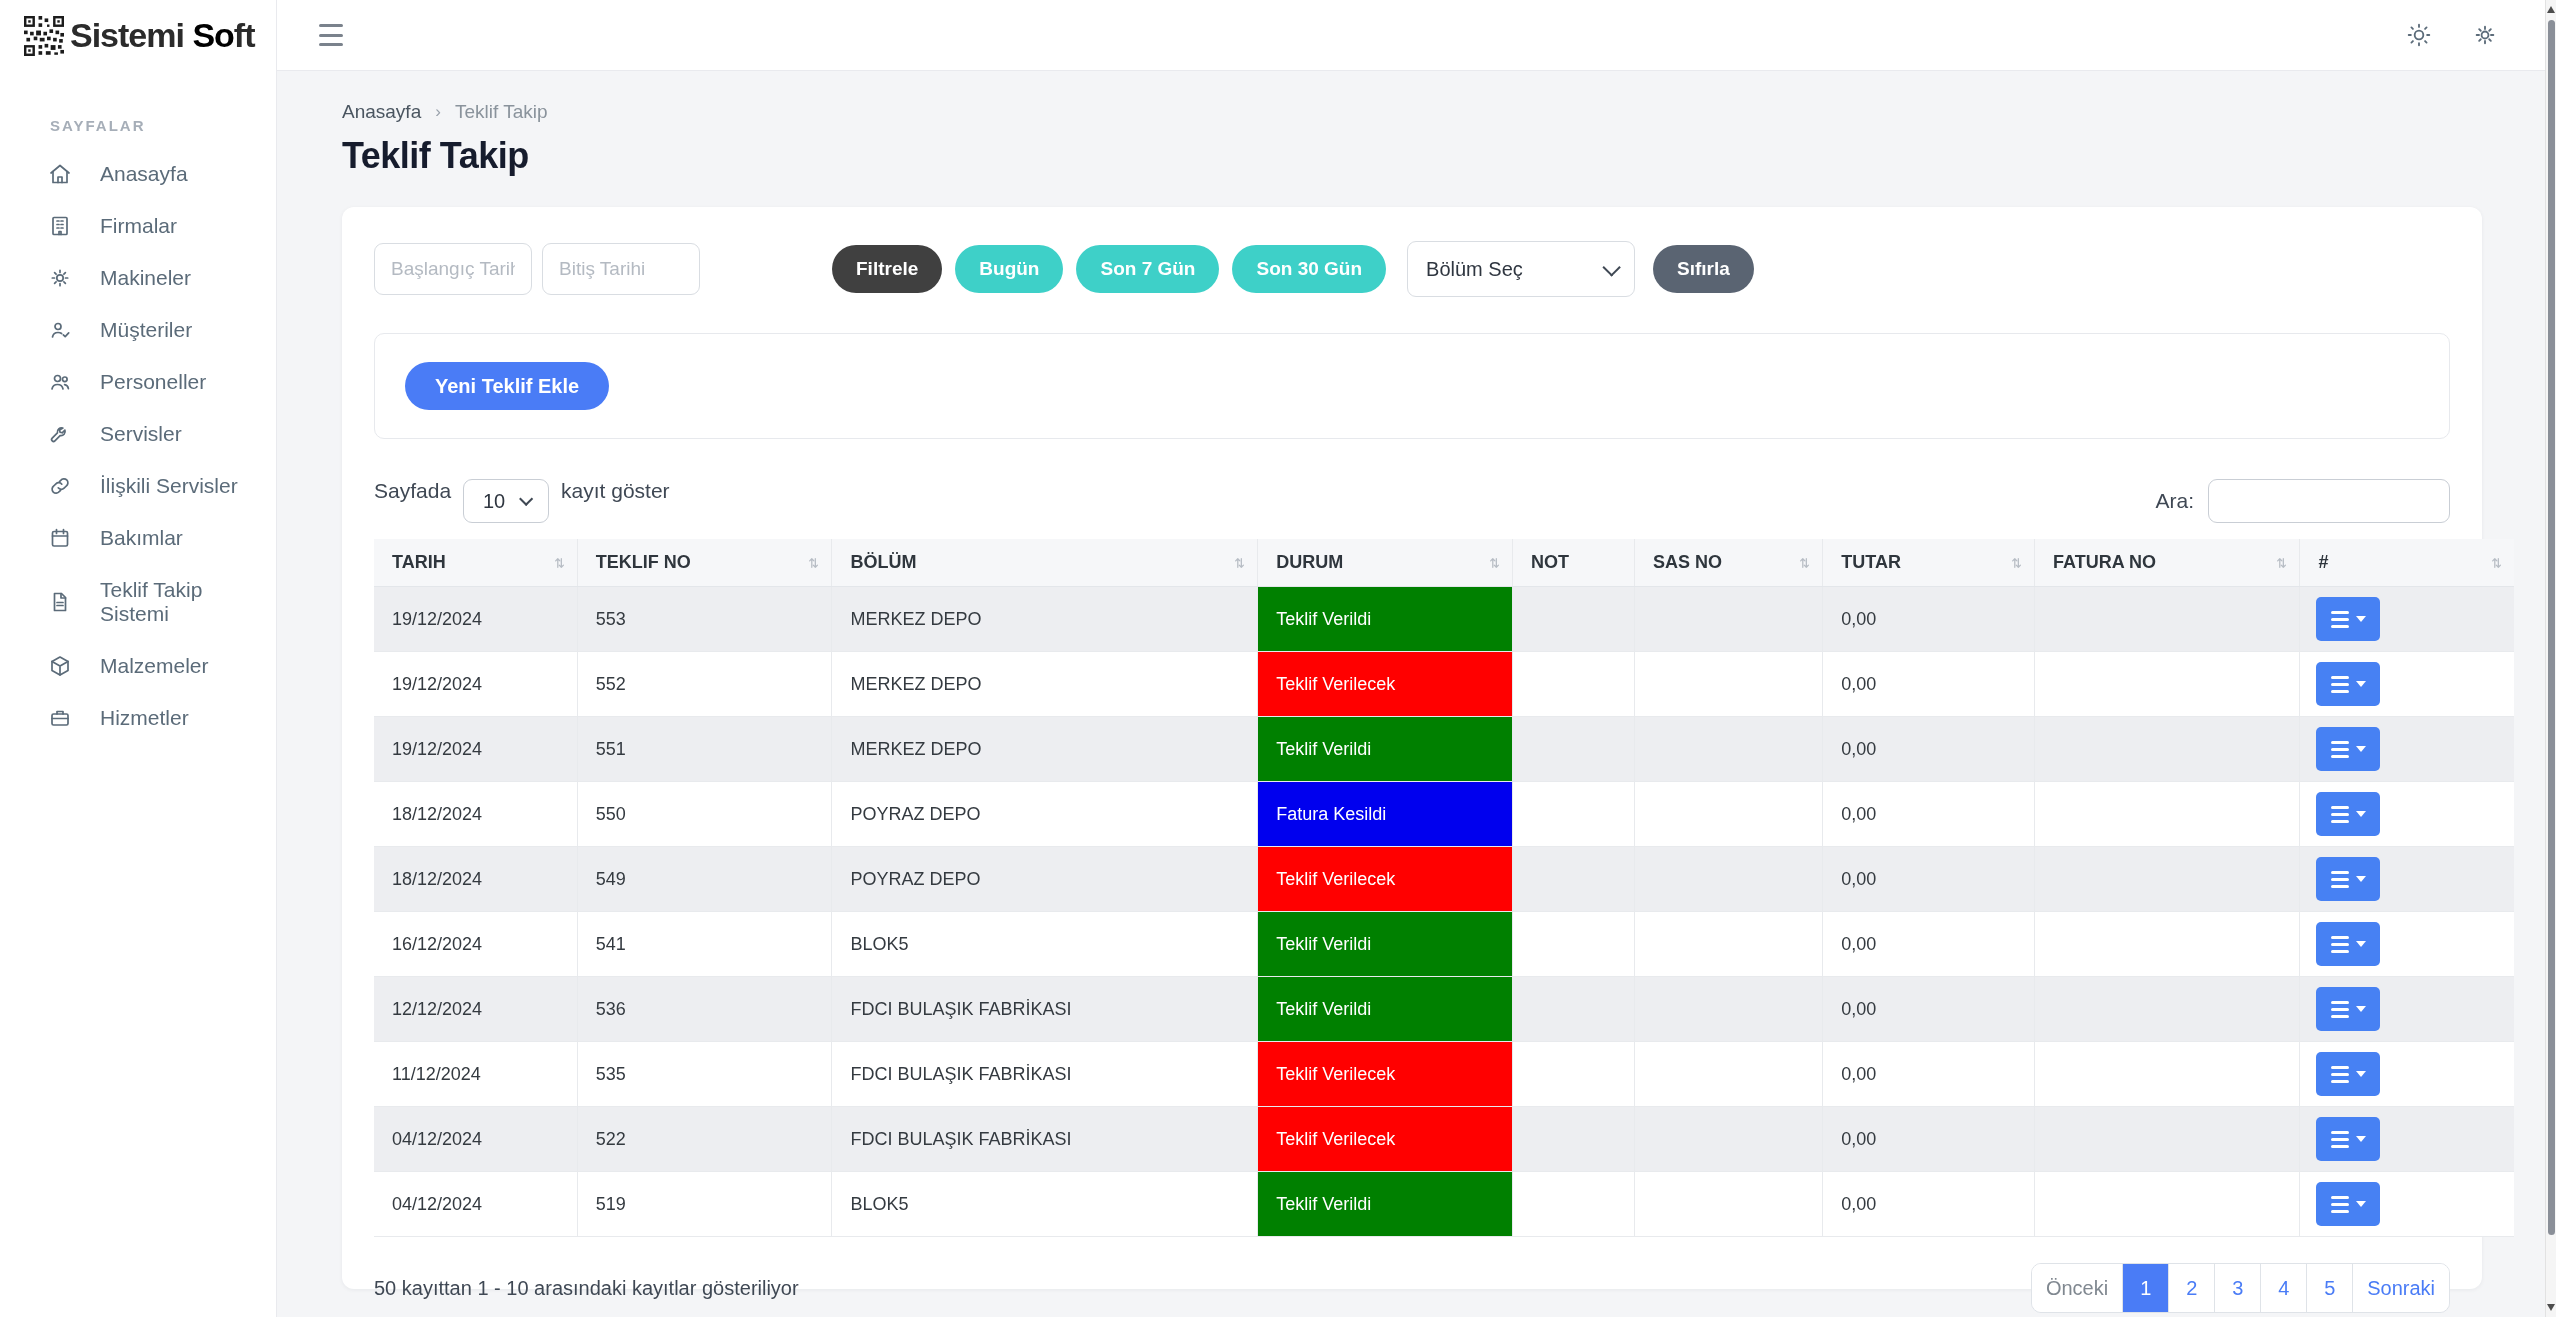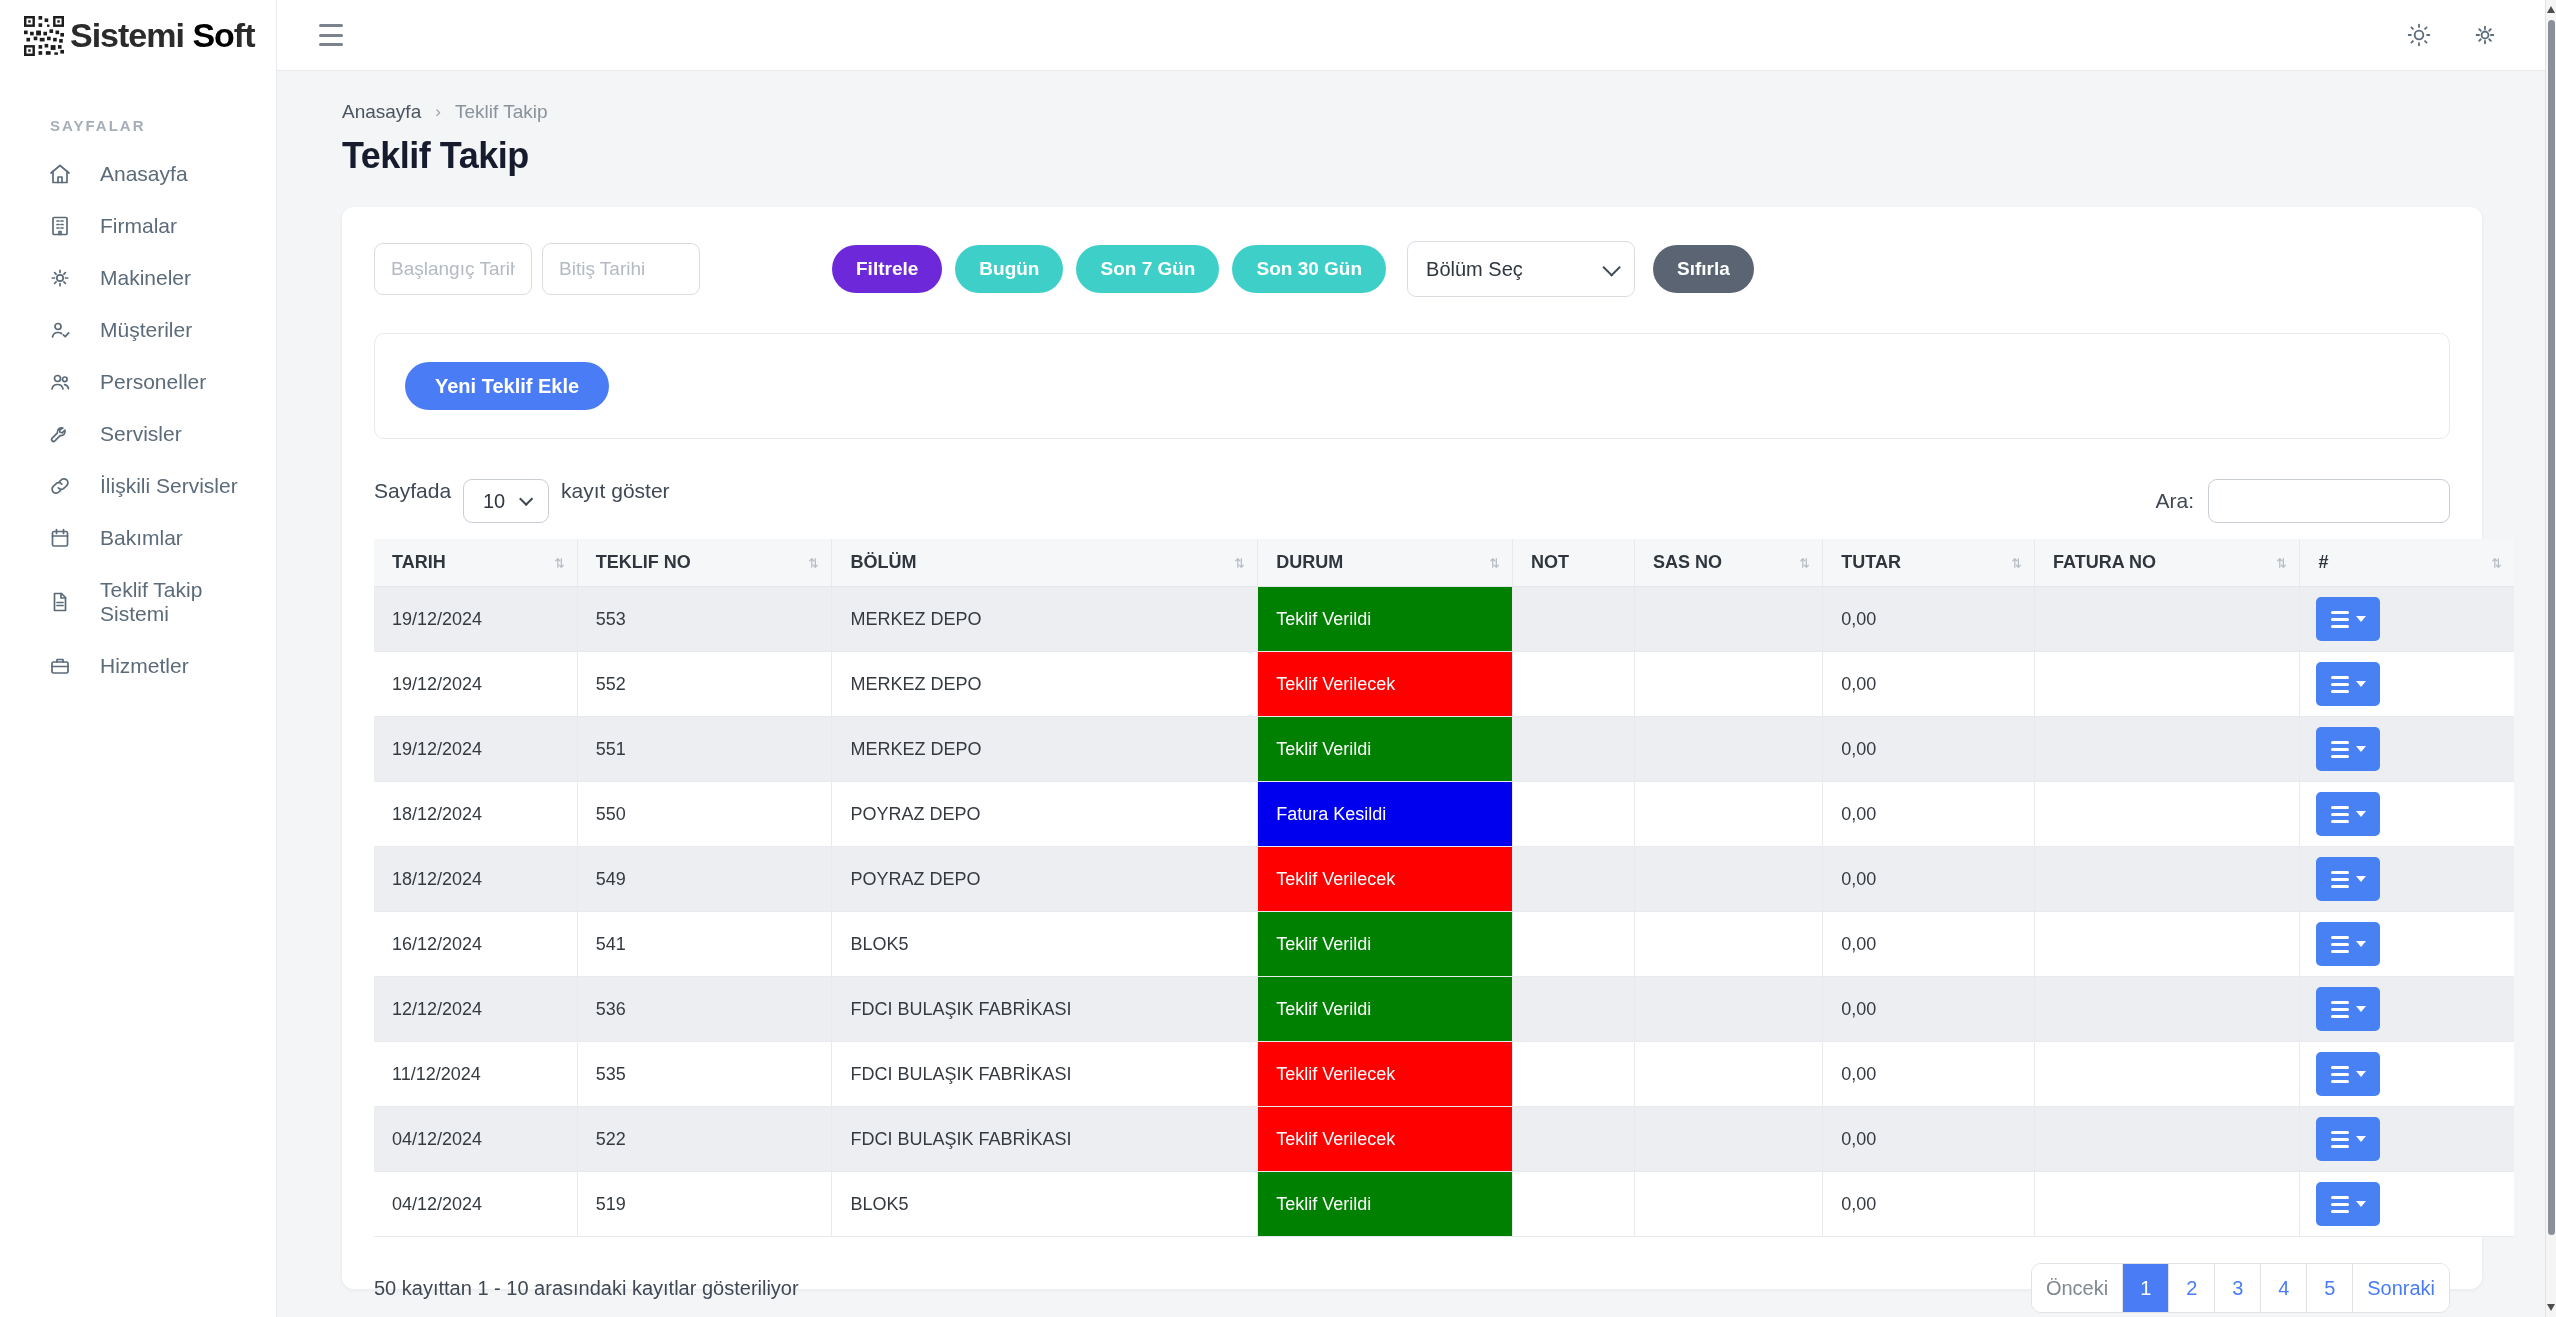--- a/index.html
+++ b/index.html
@@ -47,21 +47,21 @@
   
   .filter-row { display:flex; align-items:center; padding:4px 32px 0 0; }
   .date-input { width:158px; height:52px; border:1px solid #d9dde2; border-radius:9px;
     padding:0 16px; font-size:19px; color:#3f4854; margin-right:10px;
     font-family:inherit; background:#fff; }
   .date-input::placeholder { color:#b4bac2; }
   .filter-gap { width:122px; }
   .pill-btn { height:48px; border:none; border-radius:26px; color:#ffffff;
     font-size:19px; font-weight:700; padding:0 24px; margin-right:13px;
     cursor:pointer; font-family:inherit; }
-  .btn-blue { background:#6d28d9; }
+  .btn-blue { background:#404040; }
   .btn-teal { background:#3ed0c8; }
   .btn-dark { background:#5a6472; margin-right:0; }
   .select-box { width:228px; height:56px; border:1px solid #d9dde2; border-radius:9px;
     display:flex; align-items:center; justify-content:space-between;
     padding:2px 18px; font-size:20px; color:#2f3640; margin:0 18px 0 8px;
     background:#fff; cursor:pointer; }
   .chev { width:13px; height:13px; border-right:2.4px solid #3f4854;
     border-bottom:2.4px solid #3f4854; transform:rotate(45deg) translateY(-3px); }
   
   .add-card { margin:36px 32px 0 0; border:1px solid #e7e9ed; border-radius:10px;
@@ -241,20 +241,27 @@
 
   <div class="side-item">
     <svg viewBox="0 0 24 24">
           <path d="M6.5 3.5h7l4 4v13h-11z"></path>
           <path d="M13 3.5V8h4.5"></path>
           <path d="M9 12.5h6M9 15.5h6"></path>
         </svg>
     <span class="side-label">Teklif Takip Sistemi</span>
   </div>
 
+  <div class="side-item">
+    <svg viewBox="0 0 24 24">
+          <path d="M12 3l8 4.5v9L12 21l-8-4.5v-9z"></path>
+          <path d="M4 7.5l8 4.5 8-4.5M12 12v9"></path>
+        </svg>
+    <span class="side-label">Malzemeler</span>
+  </div>
 
   <div class="side-item">
     <svg viewBox="0 0 24 24">
           <rect x="4" y="8" width="16" height="11" rx="1.5"></rect>
           <path d="M9 8V5.5h6V8M4 12.5h16"></path>
         </svg>
     <span class="side-label">Hizmetler</span>
   </div>
 </nav>
 </aside>

